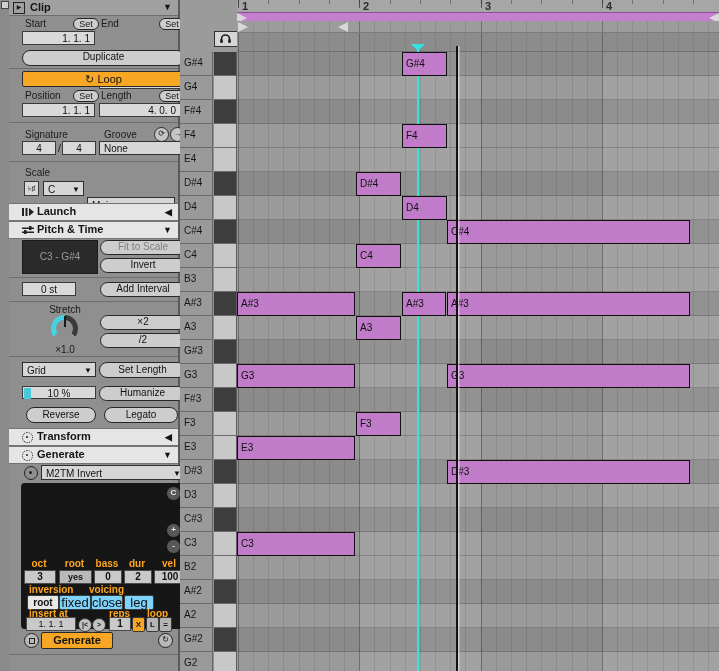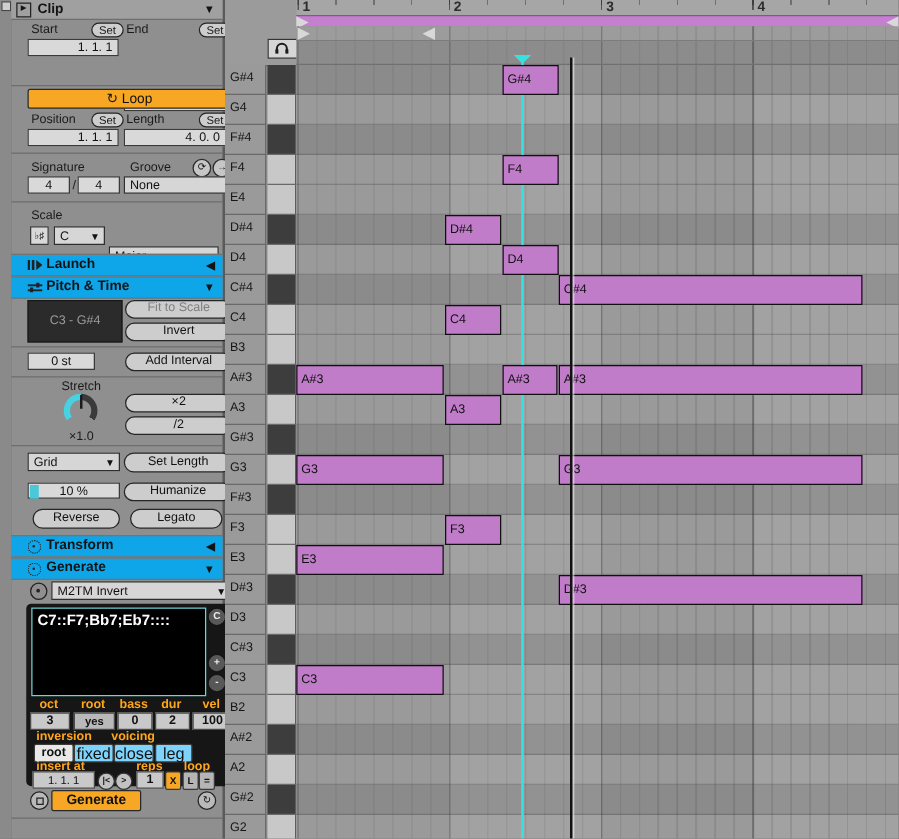--- a/index.html
+++ b/index.html
@@ -5,21 +5,21 @@
   html,body{margin:0;padding:0;background:#6f6f6f;}
   .window{position:relative;width:719px;height:671px;background:#8f8f8f;overflow:hidden;
           font-family:"Liberation Sans",sans-serif;font-size:11px;color:#141414;
           -webkit-font-smoothing:antialiased;}
   .abs{position:absolute;}
   
   .left-strip{left:0;top:0;width:9px;height:671px;background:#8a8a8a;border-right:1px solid #5e5e5e;}
   .left-strip .nub{position:absolute;left:1px;top:1px;width:6px;height:6px;background:#cfcfcf;border:1px solid #444;}
   
   .panel{left:9px;top:0;width:169px;height:671px;background:#8f8f8f;border-right:2px solid #5a5a5a;}
-  .hdr{position:absolute;left:0;width:169px;height:16px;background:#0ea5e9;border-top:1px solid #747474;
+  .hdr{position:absolute;left:0;width:169px;height:16px;background:#e5e5e5;border-top:1px solid #747474;
        border-bottom:1px solid #747474;font-weight:bold;line-height:15px;}
   .hdr .t{position:absolute;left:28px;top:0;}
   .hdr .caret{position:absolute;right:6px;top:1px;font-size:9px;}
   .clip-hdr{position:absolute;left:0;top:0;width:169px;height:15px;background:#a0a0a0;border-bottom:1px solid #6e6e6e;}
   .lbl{position:absolute;font-size:10px;color:#1a1a1a;}
   .pill{position:absolute;background:#cdcdcd;border:1px solid #262626;border-radius:8px;
         text-align:center;font-size:10px;line-height:12px;color:#111;}
   .setpill{position:absolute;background:#cdcdcd;border:1px solid #262626;border-radius:7px;
         text-align:center;font-size:9px;line-height:10px;width:24px;height:10px;}
   .vbox{position:absolute;background:#d9d9d9;border:1px solid #3a3a3a;font-size:10px;
@@ -124,20 +124,21 @@
       <span class="abs" style="right:6px;top:2px;font-size:9px;">▼</span>
     </div>
 
     <span class="lbl" style="left:16px;top:18px;">Start</span>
     <span class="setpill" style="left:64px;top:18px;">Set</span>
     <span class="lbl" style="left:92px;top:18px;">End</span>
     <span class="setpill" style="left:150px;top:18px;">Set</span>
     <div class="vbox" style="left:13px;top:31px;width:73px;height:14px;">1. 1. 1</div>
     <div class="vbox" style="left:90px;top:31px;width:86px;height:14px;margin-top:44px;">2. 1. 1</div>
 
+    <div class="pill" style="left:13px;top:50px;width:161px;height:14px;">Duplicate</div>
     <div class="hr" style="top:68px;"></div>
 
     <div class="orange-btn" style="left:13px;top:71px;width:161px;height:14px;line-height:14px;">
       <span>↻ </span>
       <span>Loop</span>
     </div>
 
     <span class="lbl" style="left:16px;top:90px;">Position</span>
     <span class="setpill" style="left:64px;top:90px;">Set</span>
     <span class="lbl" style="left:92px;top:90px;">Length</span>
@@ -240,23 +241,20 @@
 
     <span class="m2tm-ic">
         <i></i>
       </span>
     <div class="ddown" style="left:32px;top:465px;width:144px;height:15px;line-height:15px;">
       <span>M2TM Invert</span>
       <span class="dd">▼</span>
     </div>
 
     <div class="device">
-      <div class="codebox">
-        <span class="code">C7::F7;Bb7;Eb7::::</span>
-      </div>
       <span class="dcirc" style="left:145px;top:3px;">C</span>
       <span class="dcirc" style="left:145px;top:40px;">+</span>
       <span class="dcirc" style="left:145px;top:56px;">-</span>
 
       <span class="plabel" style="left:3px;top:75px;width:30px;">oct</span>
       <span class="plabel" style="left:38px;top:75px;width:31px;">root</span>
       <span class="plabel" style="left:73px;top:75px;width:26px;">bass</span>
       <span class="plabel" style="left:103px;top:75px;width:26px;">dur</span>
       <span class="plabel" style="left:133px;top:75px;width:30px;">vel</span>
 

